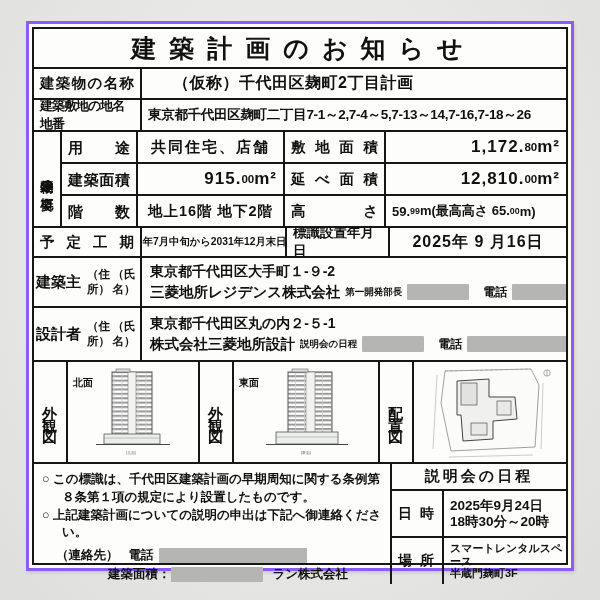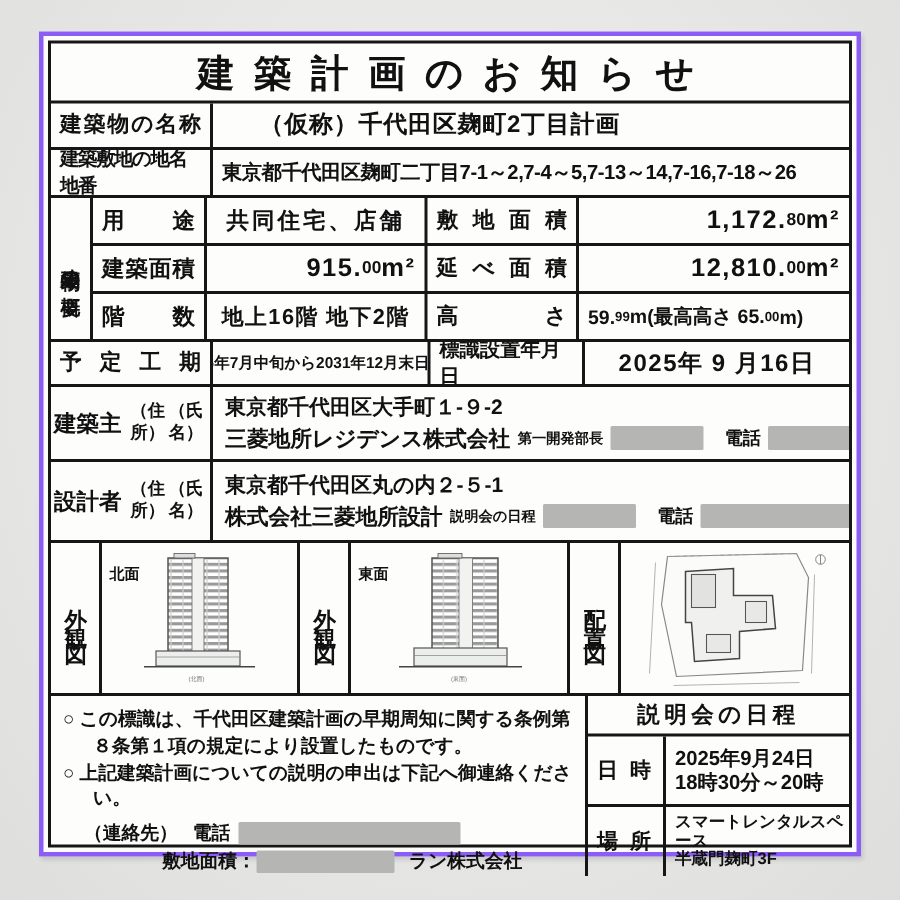--- a/index.html
+++ b/index.html
@@ -278,21 +278,21 @@
       <div class="cell notes-cell">
         <div class="note-line"><span>○</span> <span>この標識は、千代田区建築計画の早期周知に関する条例第８条第１項の規定により設置したものです。</span></div>
         <div class="note-line"><span>○</span> <span>上記建築計画についての説明の申出は下記へ御連絡ください。</span></div>
         <div class="contact-block">
           <div class="contact-row">
             <span>（連絡先）</span>
             <span style="margin-left:10px;">電話</span>
             <span class="redact rd-cphone"></span>
           </div>
           <div class="contact-row contact-indent">
-            <span>敷地面積：</span>
+            <span>建築面積：</span>
             <span class="redact rd-person" style="margin-left:0;"></span>
             <span style="margin-left:10px;">ラン株式会社</span>
           </div>
         </div>
       </div>
       <div class="cell meet-cell">
         <div class="meet-head">説明会の日程</div>
         <div class="meet-row">
           <div class="meet-lbl">日 時</div>
           <div class="meet-val">

